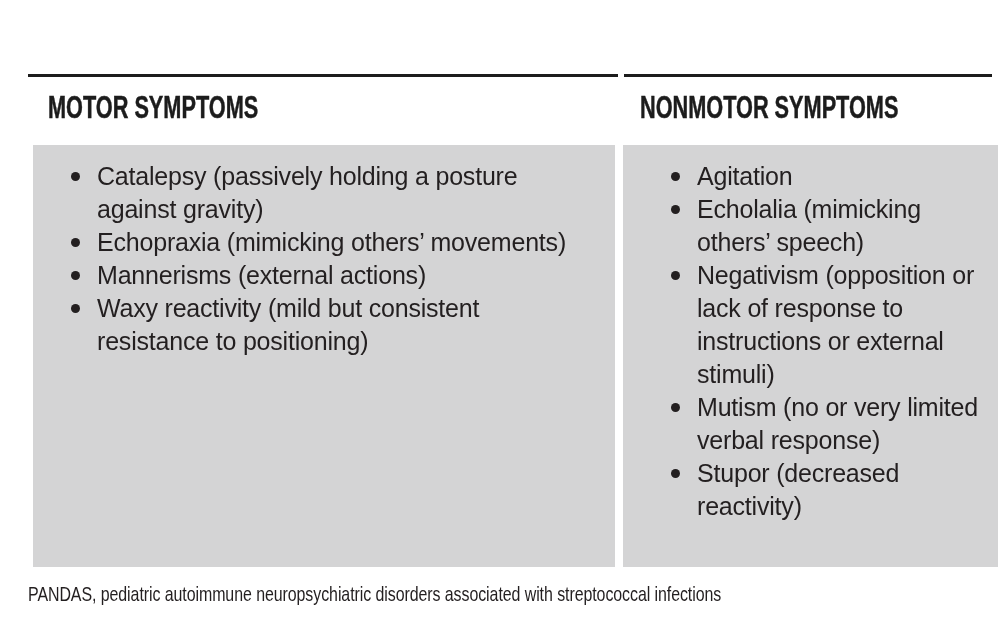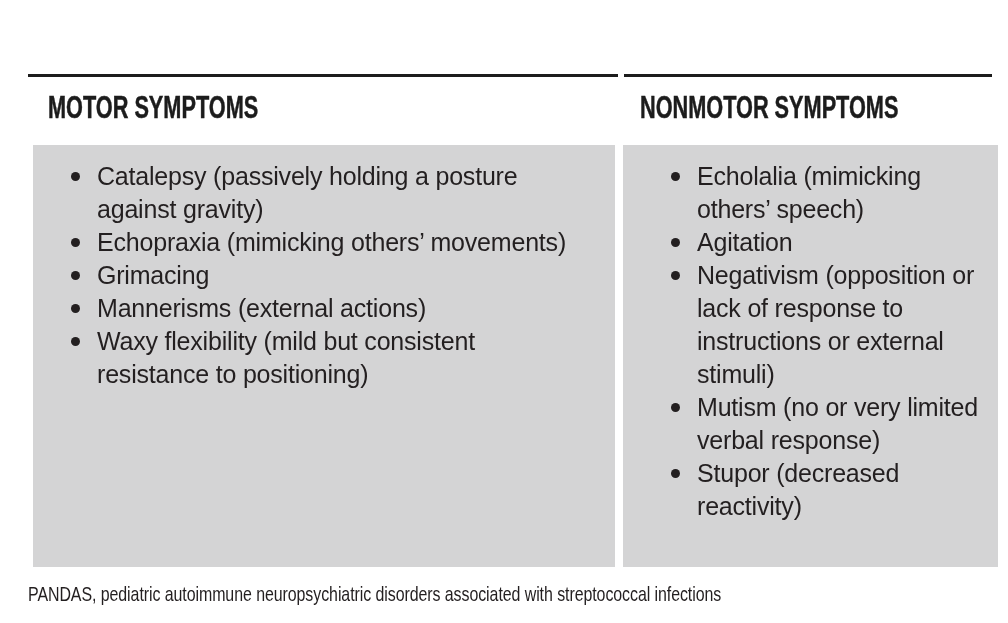--- a/index.html
+++ b/index.html
@@ -137,42 +137,38 @@
         <li>
           <span class="dot"></span>
           <span class="item-text">Catalepsy (passively holding a posture against gravity)</span>
         </li>
         <li>
           <span class="dot"></span>
           <span class="item-text">Echopraxia (mimicking others’ movements)</span>
         </li>
         <li>
           <span class="dot"></span>
-          <span class="item-text">Grimacing</span>
-        </li>
-        <li>
-          <span class="dot"></span>
           <span class="item-text">Mannerisms (external actions)</span>
         </li>
         <li>
           <span class="dot"></span>
-          <span class="item-text">Waxy flexibility (mild but consistent resistance to positioning)</span>
+          <span class="item-text">Waxy reactivity (mild but consistent resistance to positioning)</span>
         </li>
       </ul>
   </div>
 
   <div class="panel right">
     <ul>
         <li>
           <span class="dot"></span>
-          <span class="item-text">Echolalia (mimicking others’ speech)</span>
+          <span class="item-text">Agitation</span>
         </li>
         <li>
           <span class="dot"></span>
-          <span class="item-text">Agitation</span>
+          <span class="item-text">Echolalia (mimicking others’ speech)</span>
         </li>
         <li>
           <span class="dot"></span>
           <span class="item-text">Negativism (opposition or lack of response to instructions or external stimuli)</span>
         </li>
         <li>
           <span class="dot"></span>
           <span class="item-text">Mutism (no or very limited verbal response)</span>
         </li>
         <li>

